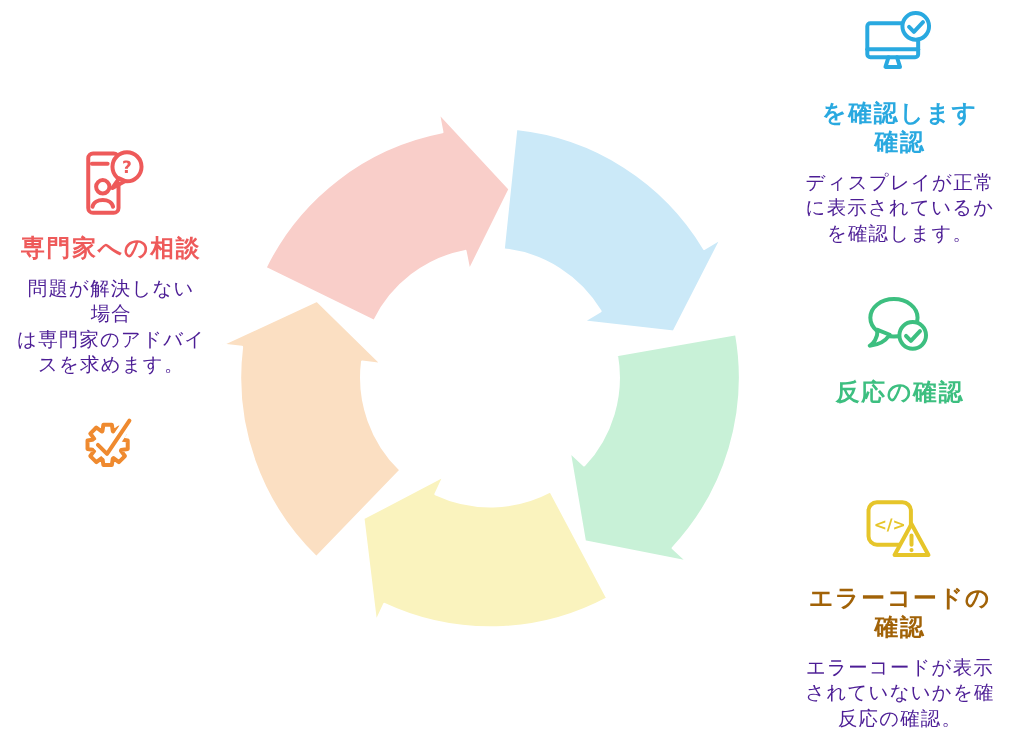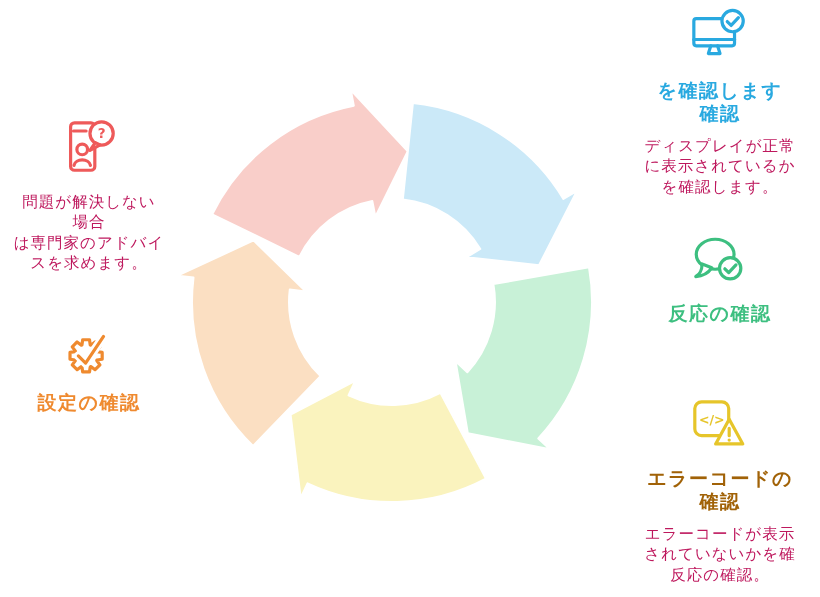--- a/index.html
+++ b/index.html
@@ -9,21 +9,21 @@
   }
   .cycle-svg{position:absolute;left:178px;top:80px;width:428px;height:444px;}
   .callout{position:absolute;text-align:center;}
   .icon-wrap{display:block;}
   .icon-wrap svg{width:62px;height:62px;display:inline-block;}
   .callout-title{
     font-size:19px;font-weight:bold;letter-spacing:1.5px;line-height:1.2;
     margin:6px 0 0;white-space:pre-line;
   }
   .callout-body{
-    font-size:15.5px;color:#be185d;letter-spacing:1px;line-height:1.32;
+    font-size:15.5px;color:#4c1d95;letter-spacing:1px;line-height:1.32;
     margin:10px 0 0;white-space:pre-line;
   }
   #c-expert  {left:4px;  top:116px;width:170px;}
   #c-settings{left:4px;  top:320px;width:170px;}
   #c-display {left:628px;top:8px;  width:184px;}
   #c-response{left:628px;top:231px;width:184px;font-family:Liberation Serif, serif;}
   #c-error   {left:628px;top:396px;width:184px;}
   .icon-stroke{fill:none;stroke:currentColor;stroke-width:3.3;stroke-linecap:round;stroke-linejoin:round;}
   .icon-fillwhite{fill:#ffffff;stroke:currentColor;stroke-width:3.3;stroke-linecap:round;stroke-linejoin:round;}
   .icon-casing{fill:none;stroke:#ffffff;stroke-width:9;stroke-linecap:round;stroke-linejoin:round;}
@@ -45,35 +45,35 @@
     <svg viewBox="0 0 64 64">
       <rect class="icon-stroke" x="13" y="7" width="25" height="49" rx="4"></rect>
       <path class="icon-stroke" d="M16 15.5 H29"></path>
       <circle class="icon-stroke" cx="25" cy="34.5" r="5.5"></circle>
       <path class="icon-stroke" d="M16.5 51 C18 43.5 32 43.5 33.5 51"></path>
       <circle class="icon-fillwhite" cx="45" cy="18" r="12"></circle>
       <path class="icon-fillwhite" d="M38.5 27.5 L33 35.5 L43.5 29.8 Z"></path>
       <text class="icon-text" x="45" y="23" font-size="14" text-anchor="middle">?</text>
     </svg>
   </span>
+  <h3 class="callout-title" style="color: rgb(238, 90, 90);">専門家への相談</h3>
   <p class="callout-body">問題が解決しない
 場合
 は専門家のアドバイ
 スを求めます。</p>
 </div>
 
 <div class="callout" id="c-settings">
   <span class="icon-wrap" style="color: rgb(239, 138, 47);">
     <svg viewBox="0 0 64 64">
       <path id="gear-path" class="icon-stroke" d="M 25.5 20.4 L 32.5 20.4 L 33.3 25.8 L 33.9 26.0 L 38.3 22.7 L 43.3 27.7 L 40.0 32.1 L 40.2 32.7 L 45.6 33.5 L 45.6 40.5 L 40.2 41.3 L 40.0 41.9 L 43.3 46.3 L 38.3 51.3 L 33.9 48.0 L 33.3 48.2 L 32.5 53.6 L 25.5 53.6 L 24.7 48.2 L 24.1 48.0 L 19.7 51.3 L 14.7 46.3 L 18.0 41.9 L 17.8 41.3 L 12.4 40.5 L 12.4 33.5 L 17.8 32.7 L 18.0 32.1 L 14.7 27.7 L 19.7 22.7 L 24.1 26.0 L 24.7 25.8 Z"></path>
       <path class="icon-casing" d="M21 37 L28.5 44.5 L47 17"></path>
       <path class="icon-stroke" d="M21 37 L28.5 44.5 L47 17"></path>
     </svg>
   </span>
-  <h3 class="callout-title" style="color: rgb(239, 138, 47);">設定の確認</h3>
 </div>
 
 <div class="callout" id="c-display">
   <span class="icon-wrap" style="color: rgb(41, 169, 224);">
     <svg viewBox="0 0 64 64">
       <rect class="icon-stroke" x="5" y="11" width="42" height="28" rx="2.5"></rect>
       <path class="icon-stroke" d="M5 32.5 H47"></path>
       <path class="icon-stroke" d="M22.5 39 L20 47 H32 L29.5 39"></path>
       <circle class="icon-fillwhite" cx="45" cy="13.5" r="11"></circle>
       <path class="icon-stroke" d="M39.5 14 L43.5 18 L51 10"></path>

